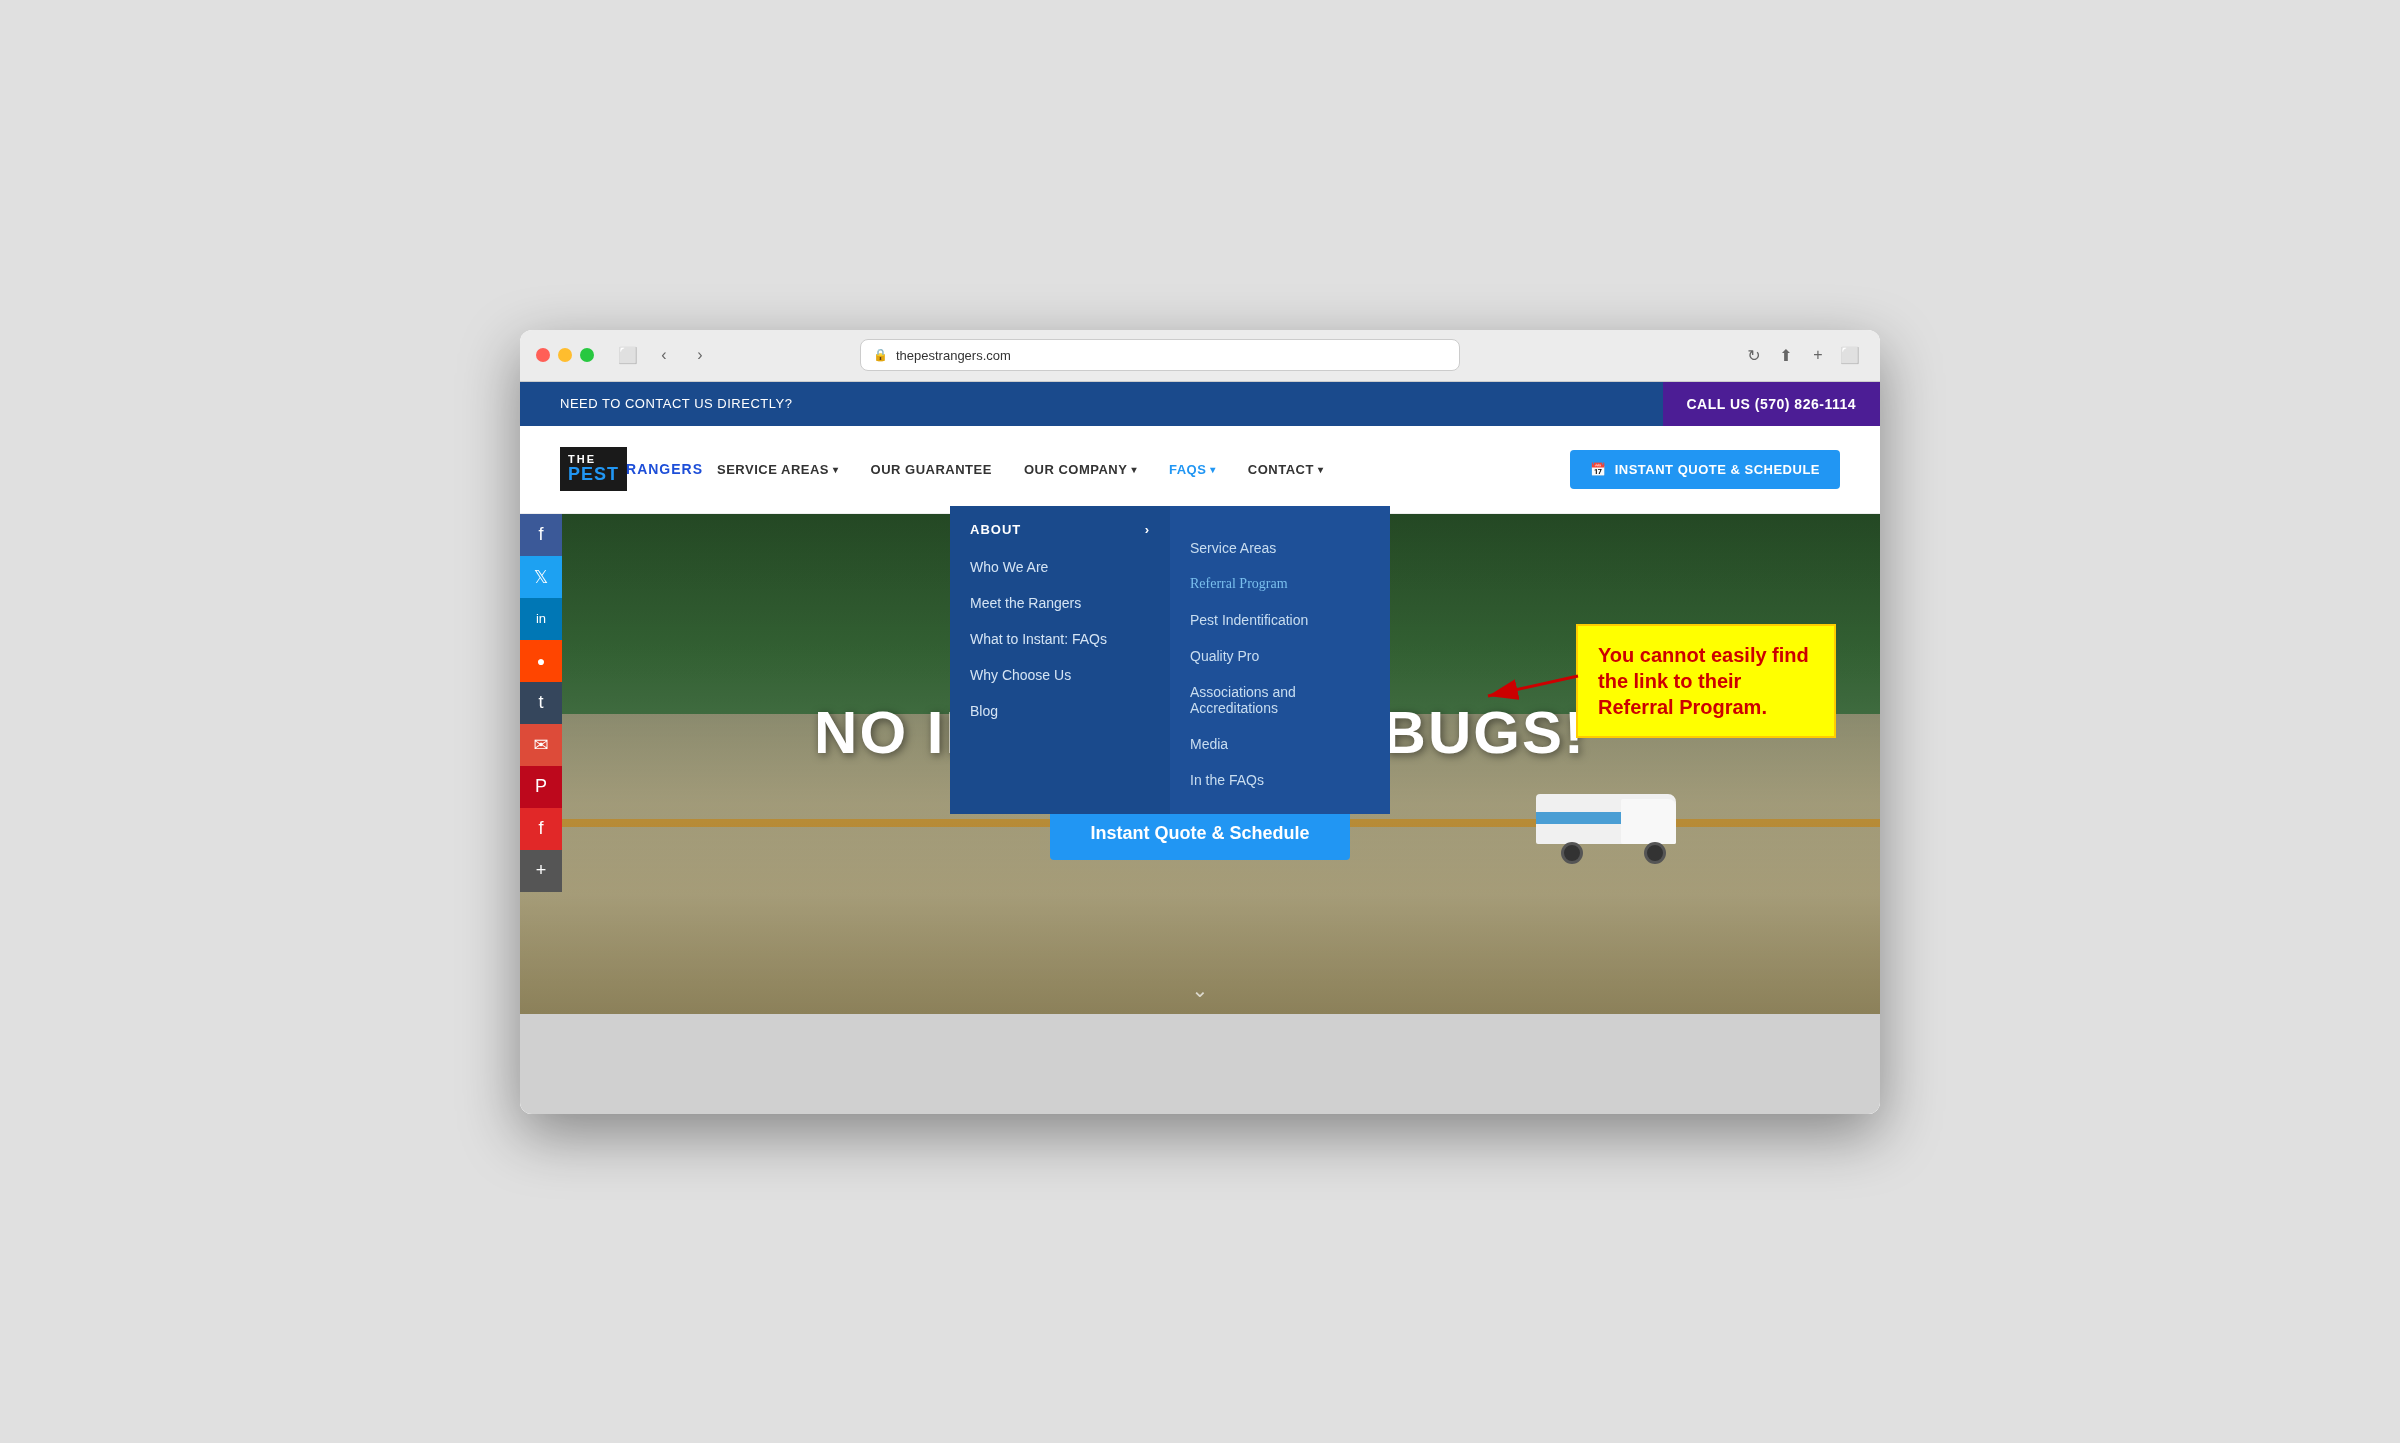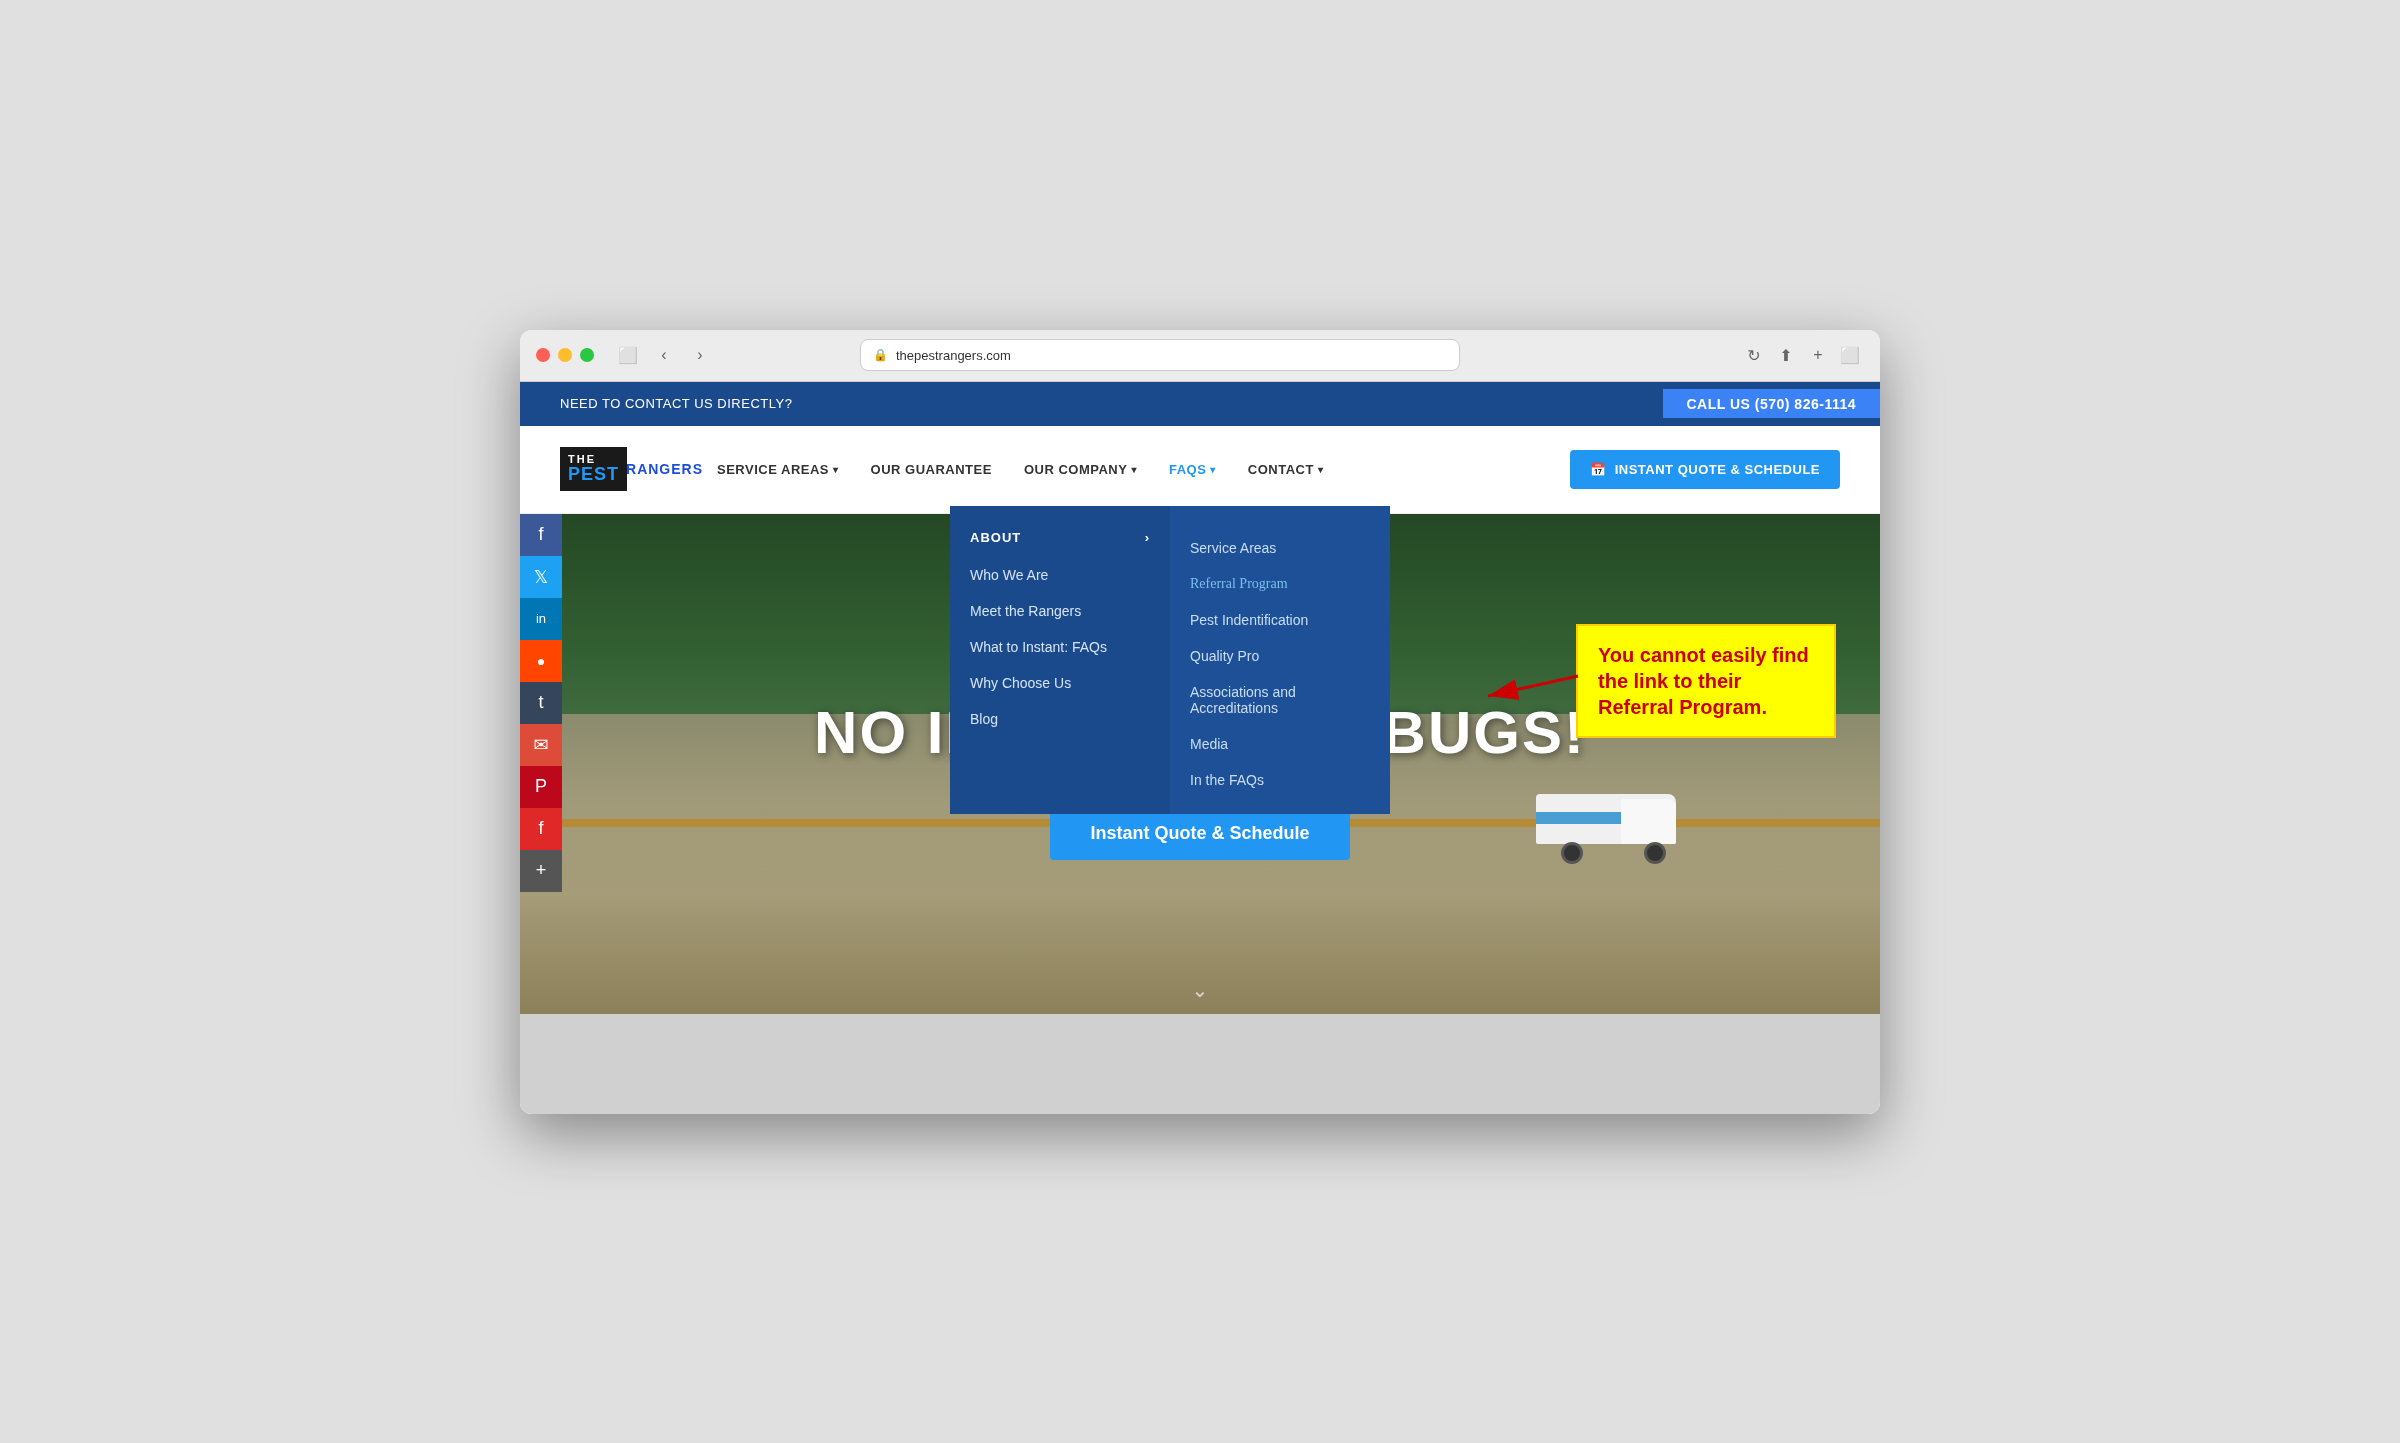--- a/index.html
+++ b/index.html
@@ -54,24 +54,24 @@
     .top-bar {
       background: #1a4a8c;
       display: flex;
       justify-content: space-between;
       align-items: center;
       padding: 0 40px;
       height: 44px;
     }
     .top-bar-text { color: #fff; font-size: 13px; font-weight: 500; letter-spacing: 0.5px; }
     .top-bar-phone {
-      background: #3b82f6;
+      background: #4c1d95;
       color: #fff;
       padding: 0 24px;
-      height: 29px;
+      height: 44px;
       display: flex;
       align-items: center;
       font-size: 14px;
       font-weight: 700;
       letter-spacing: 0.5px;
       margin-right: -40px;
     }
 
     
     .main-nav {
@@ -234,21 +234,21 @@
       position: absolute;
       top: 80px;
       left: 50%;
       transform: translateX(-160px);
       z-index: 100;
       display: flex;
     }
     .dropdown-left {
       background: #1a4a8c;
       width: 220px;
-      padding: 16px 0;
+      padding: 8px 0;
     }
     .dropdown-header {
       color: #fff;
       font-size: 13px;
       font-weight: 700;
       letter-spacing: 1px;
       padding: 8px 20px 12px;
       text-transform: uppercase;
       display: flex;
       align-items: center;

